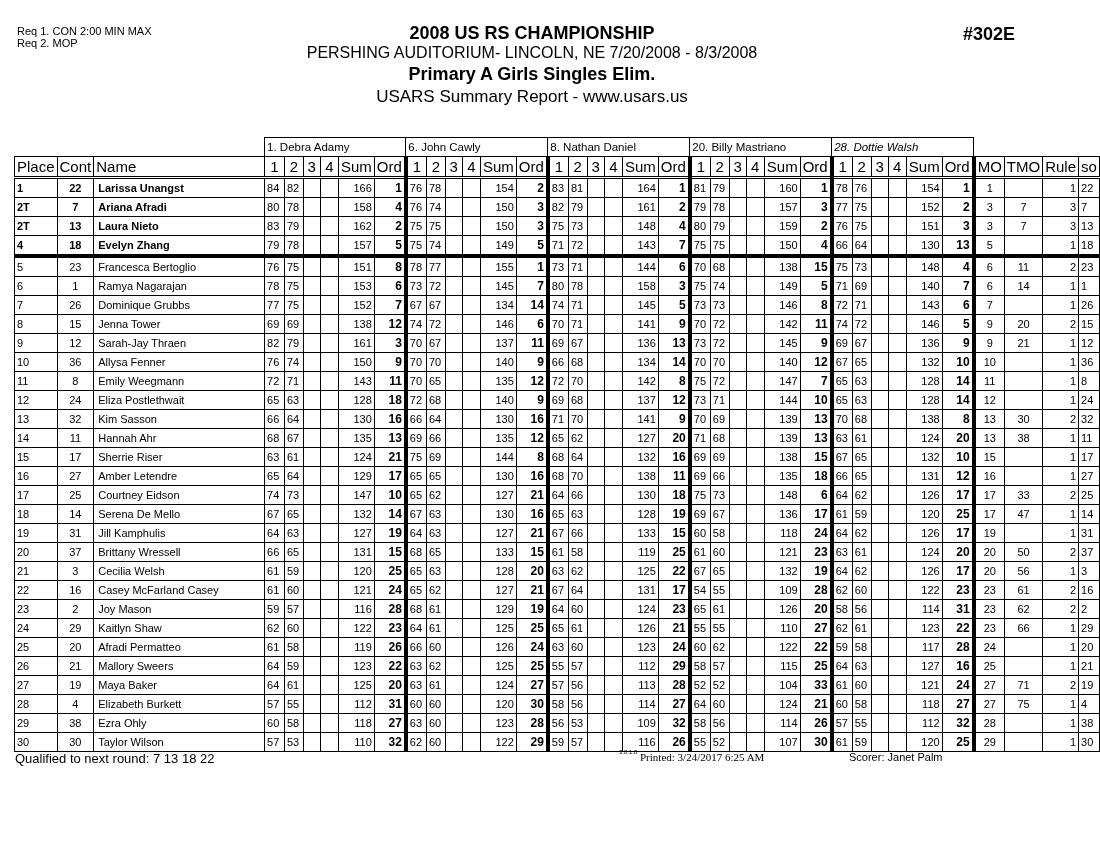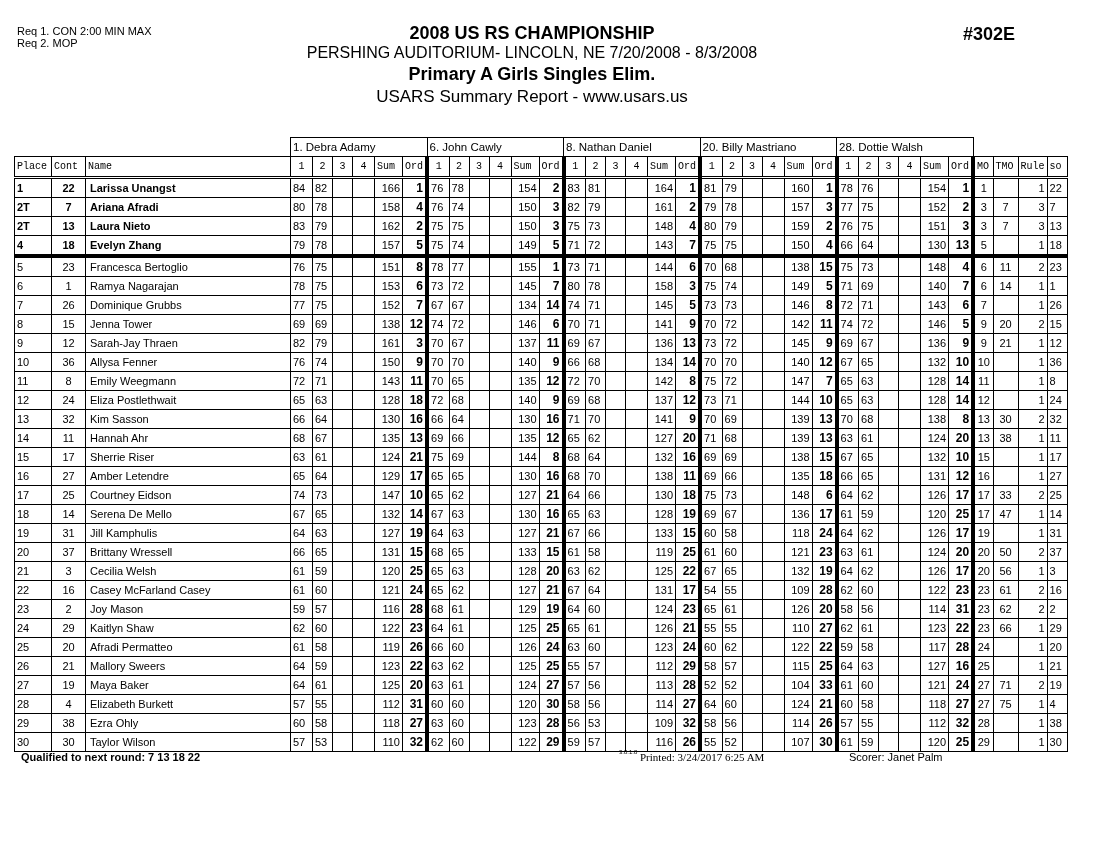--- a/index.html
+++ b/index.html
@@ -9,31 +9,31 @@
   .t1 { font-weight:bold; font-size:18px; line-height:22px; margin-left:-22px; }
   .t2 { font-size:16px; line-height:18px; margin-left:-22px; }
   .t3 { font-weight:bold; font-size:18px; line-height:24px; margin-left:-22px; }
   .t4 { font-size:17px; line-height:22px; margin-left:-22px; }
   .evno { position:absolute; left:963px; top:24px; font-weight:bold; font-size:18px; }
 
   table.res { position:absolute; left:14px; top:137px; border-collapse:collapse; font-size:11px; table-layout:fixed; }
   table.res td { border:1px solid #000; padding:0 2px; height:18px; white-space:nowrap; overflow:hidden; }
   table.res tr.judges td { height:18px; font-size:11.5px; }
   table.res tr.judges td.blank { border:none; }
-  table.res tr.hdr td { font-size:10px; height:19px; border-bottom:3px double #000;font-family:Liberation Mono, monospace; }
+  table.res tr.hdr td { font-size:15px; height:19px; border-bottom:3px double #000; }
   table.res td.c { text-align:center; }
   table.res td.r { text-align:right; }
   table.res td.ord { font-weight:bold; font-size:12px; text-align:right; border-right:4px solid #000; }
   table.res td.ordh { border-right:4px solid #000; }
   table.res tr.top td { font-weight:bold; }
   table.res tr.top td.sc { font-weight:normal; }
   table.res tr.cut td { border-bottom:4px solid #000; }
   table.res td.name { padding-left:4px;margin-top:44px; }
 
-  .footer-left { position:absolute; left:21px; top:751px; font-size:11px;font-weight:bold; }
+  .footer-left { position:absolute; left:15px; top:751px; font-size:13px; }
   .footer-code { position:absolute; left:619px; top:749px; font-size:6px; }
   .footer-print { position:absolute; left:640px; top:751px; font-size:11px;font-family:Liberation Serif, serif; }
   .footer-scorer { position:absolute; left:849px; top:751px; font-size:11px; }
 </style>
 </head>
 <body>
 
 <div class="req">
   <div>Req  1.  CON  2:00 MIN MAX</div>
   <div>Req  2.  MOP</div>
@@ -87,21 +87,21 @@
       <col style="width: 26px;">
       <col style="width: 20px;">
     </colgroup>
   <tbody id="tbody">
       <tr class="judges">
         <td class="blank" colspan="3"></td>
         <td colspan="6" style="border-bottom: 1px solid rgb(0, 0, 0);">1.  Debra Adamy</td>
         <td colspan="6" style="border-bottom: 1px solid rgb(0, 0, 0);">6.  John Cawly</td>
         <td colspan="6" style="border-bottom: 1px solid rgb(0, 0, 0);">8.  Nathan Daniel</td>
         <td colspan="6" style="border-bottom: 1px solid rgb(0, 0, 0);">20.  Billy Mastriano</td>
-        <td colspan="6" style="border-bottom: 1px solid rgb(0, 0, 0);">28.  Dottie Walsh</td>
+        <td colspan="6" style="border-bottom: 1px solid rgb(0, 0, 0); font-style: italic;">28.  Dottie Walsh</td>
         <td class="blank" colspan="4"></td>
       </tr>
       <tr class="hdr">
         <td>Place</td>
         <td>Cont</td>
         <td>Name</td>
         <td class="c">1</td>
         <td class="c">2</td>
         <td class="c">3</td>
         <td class="c">4</td>

